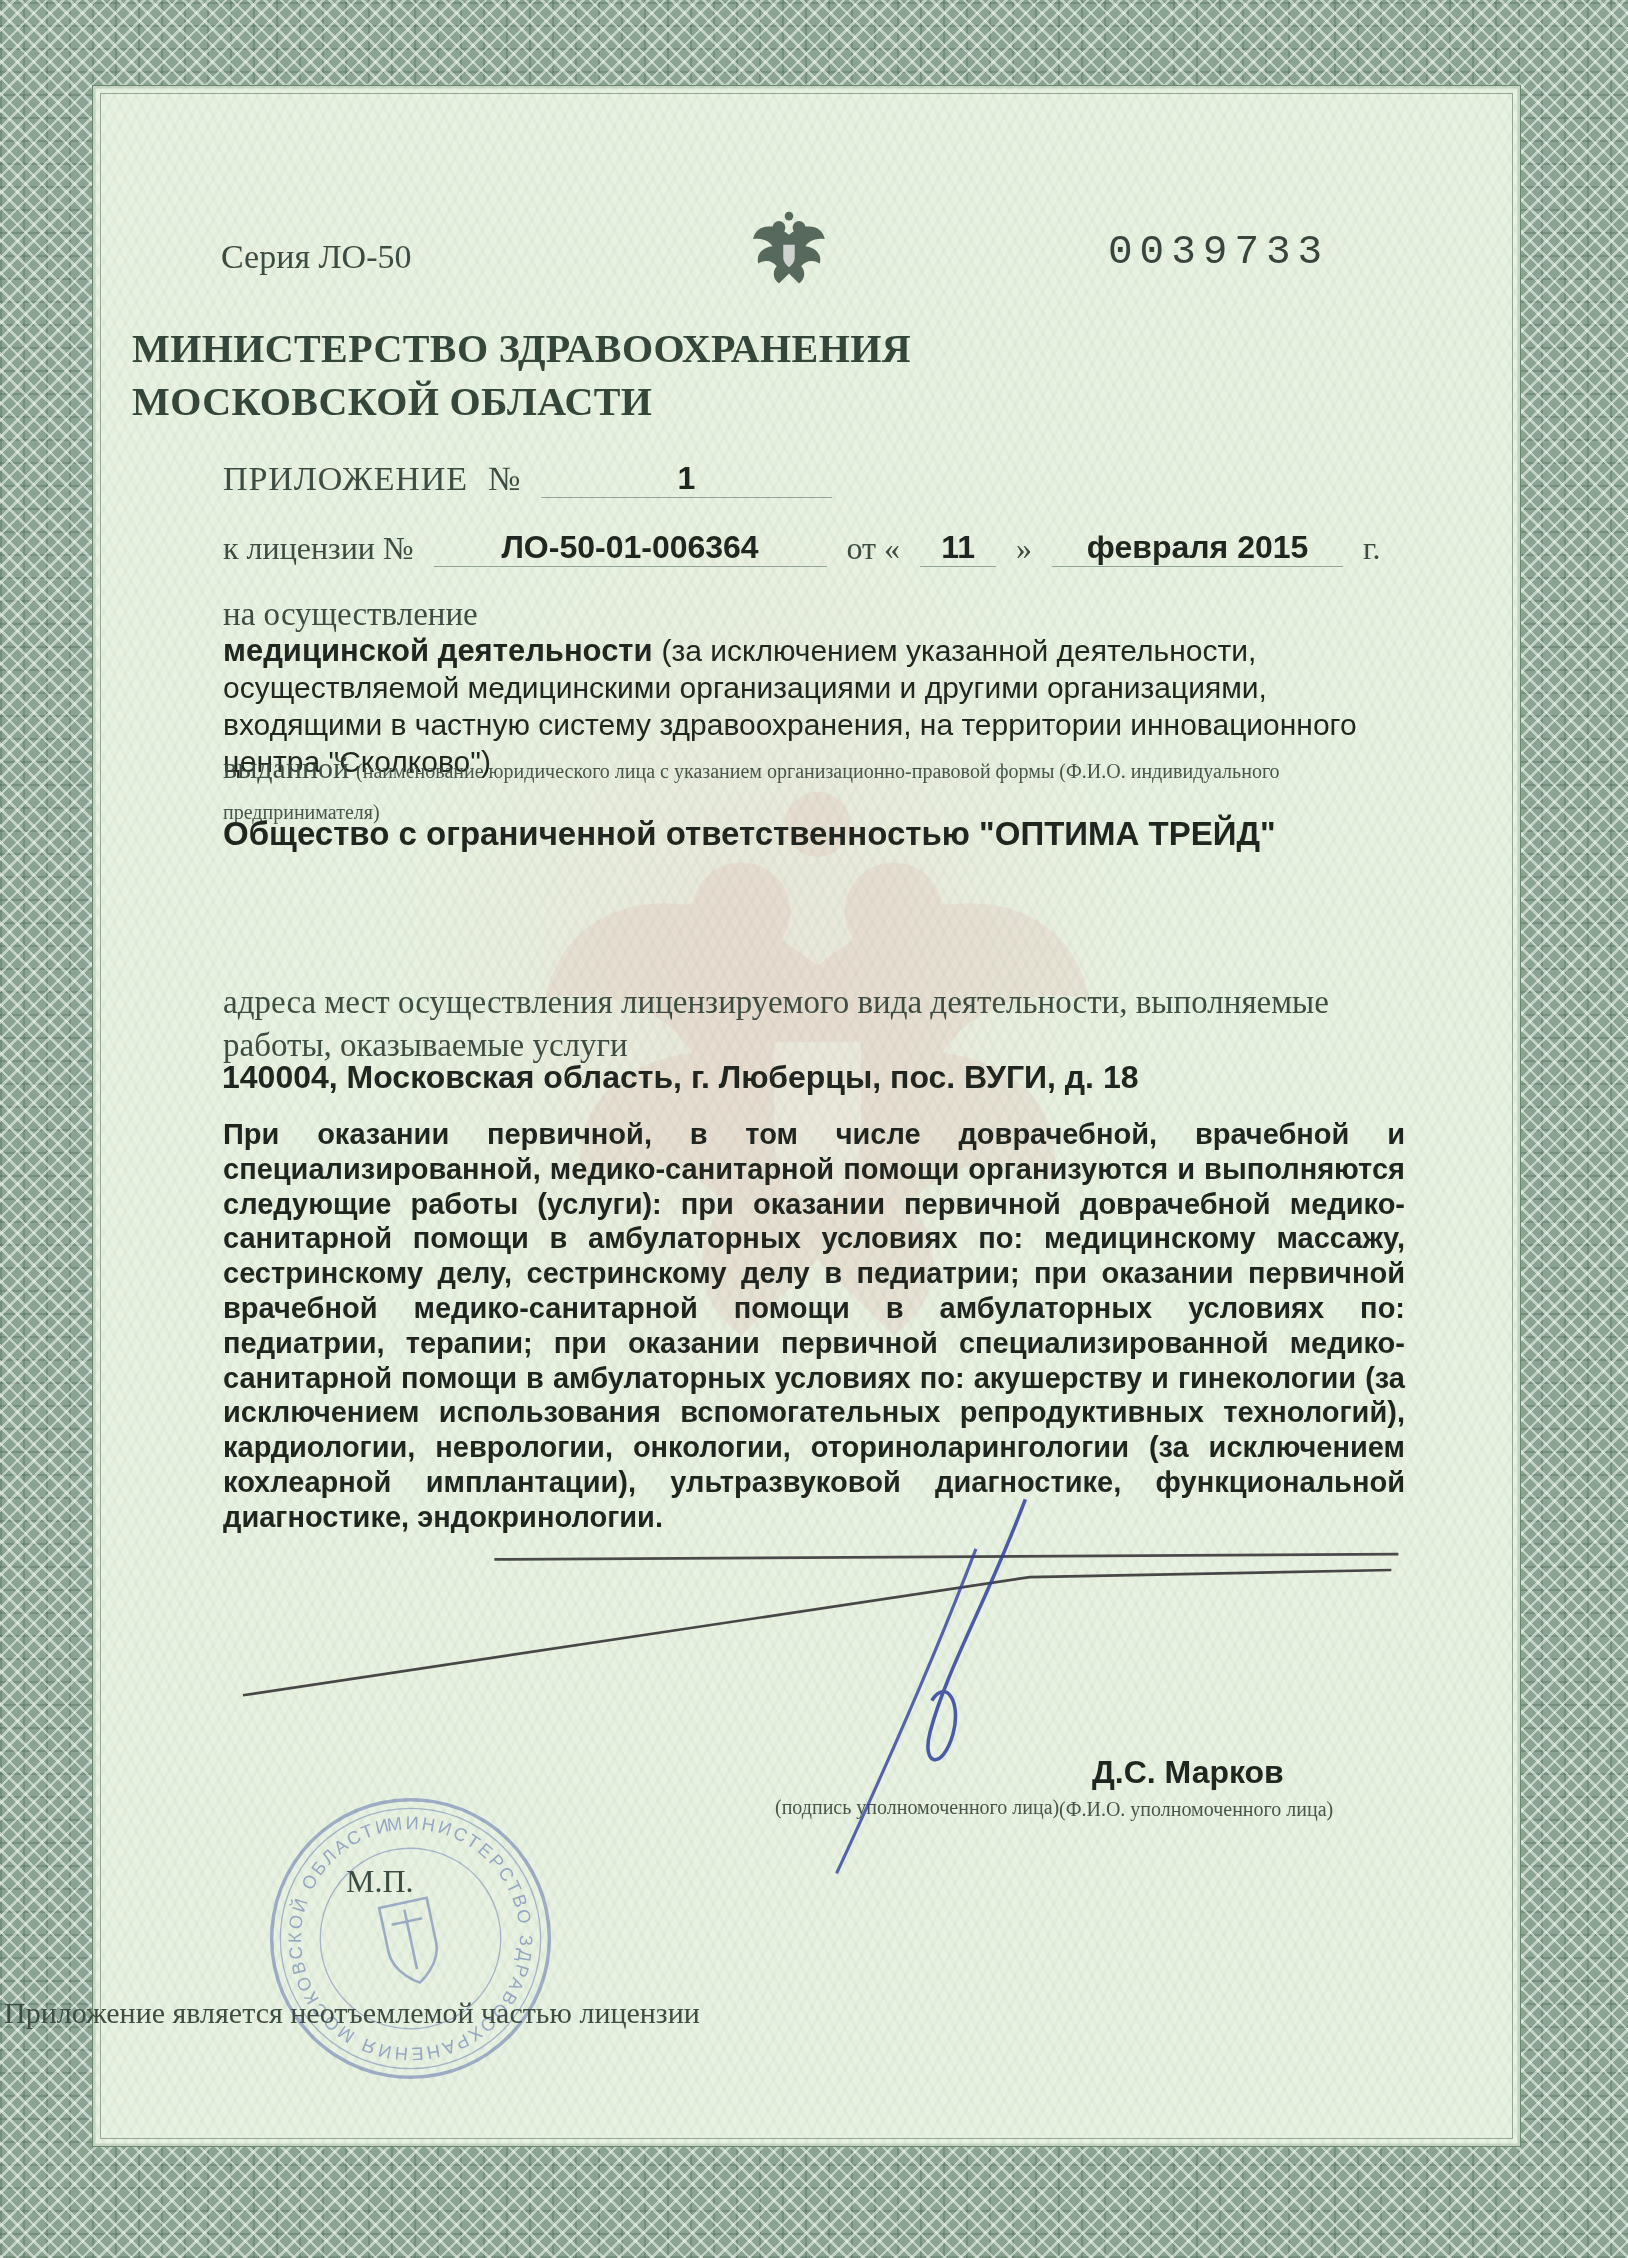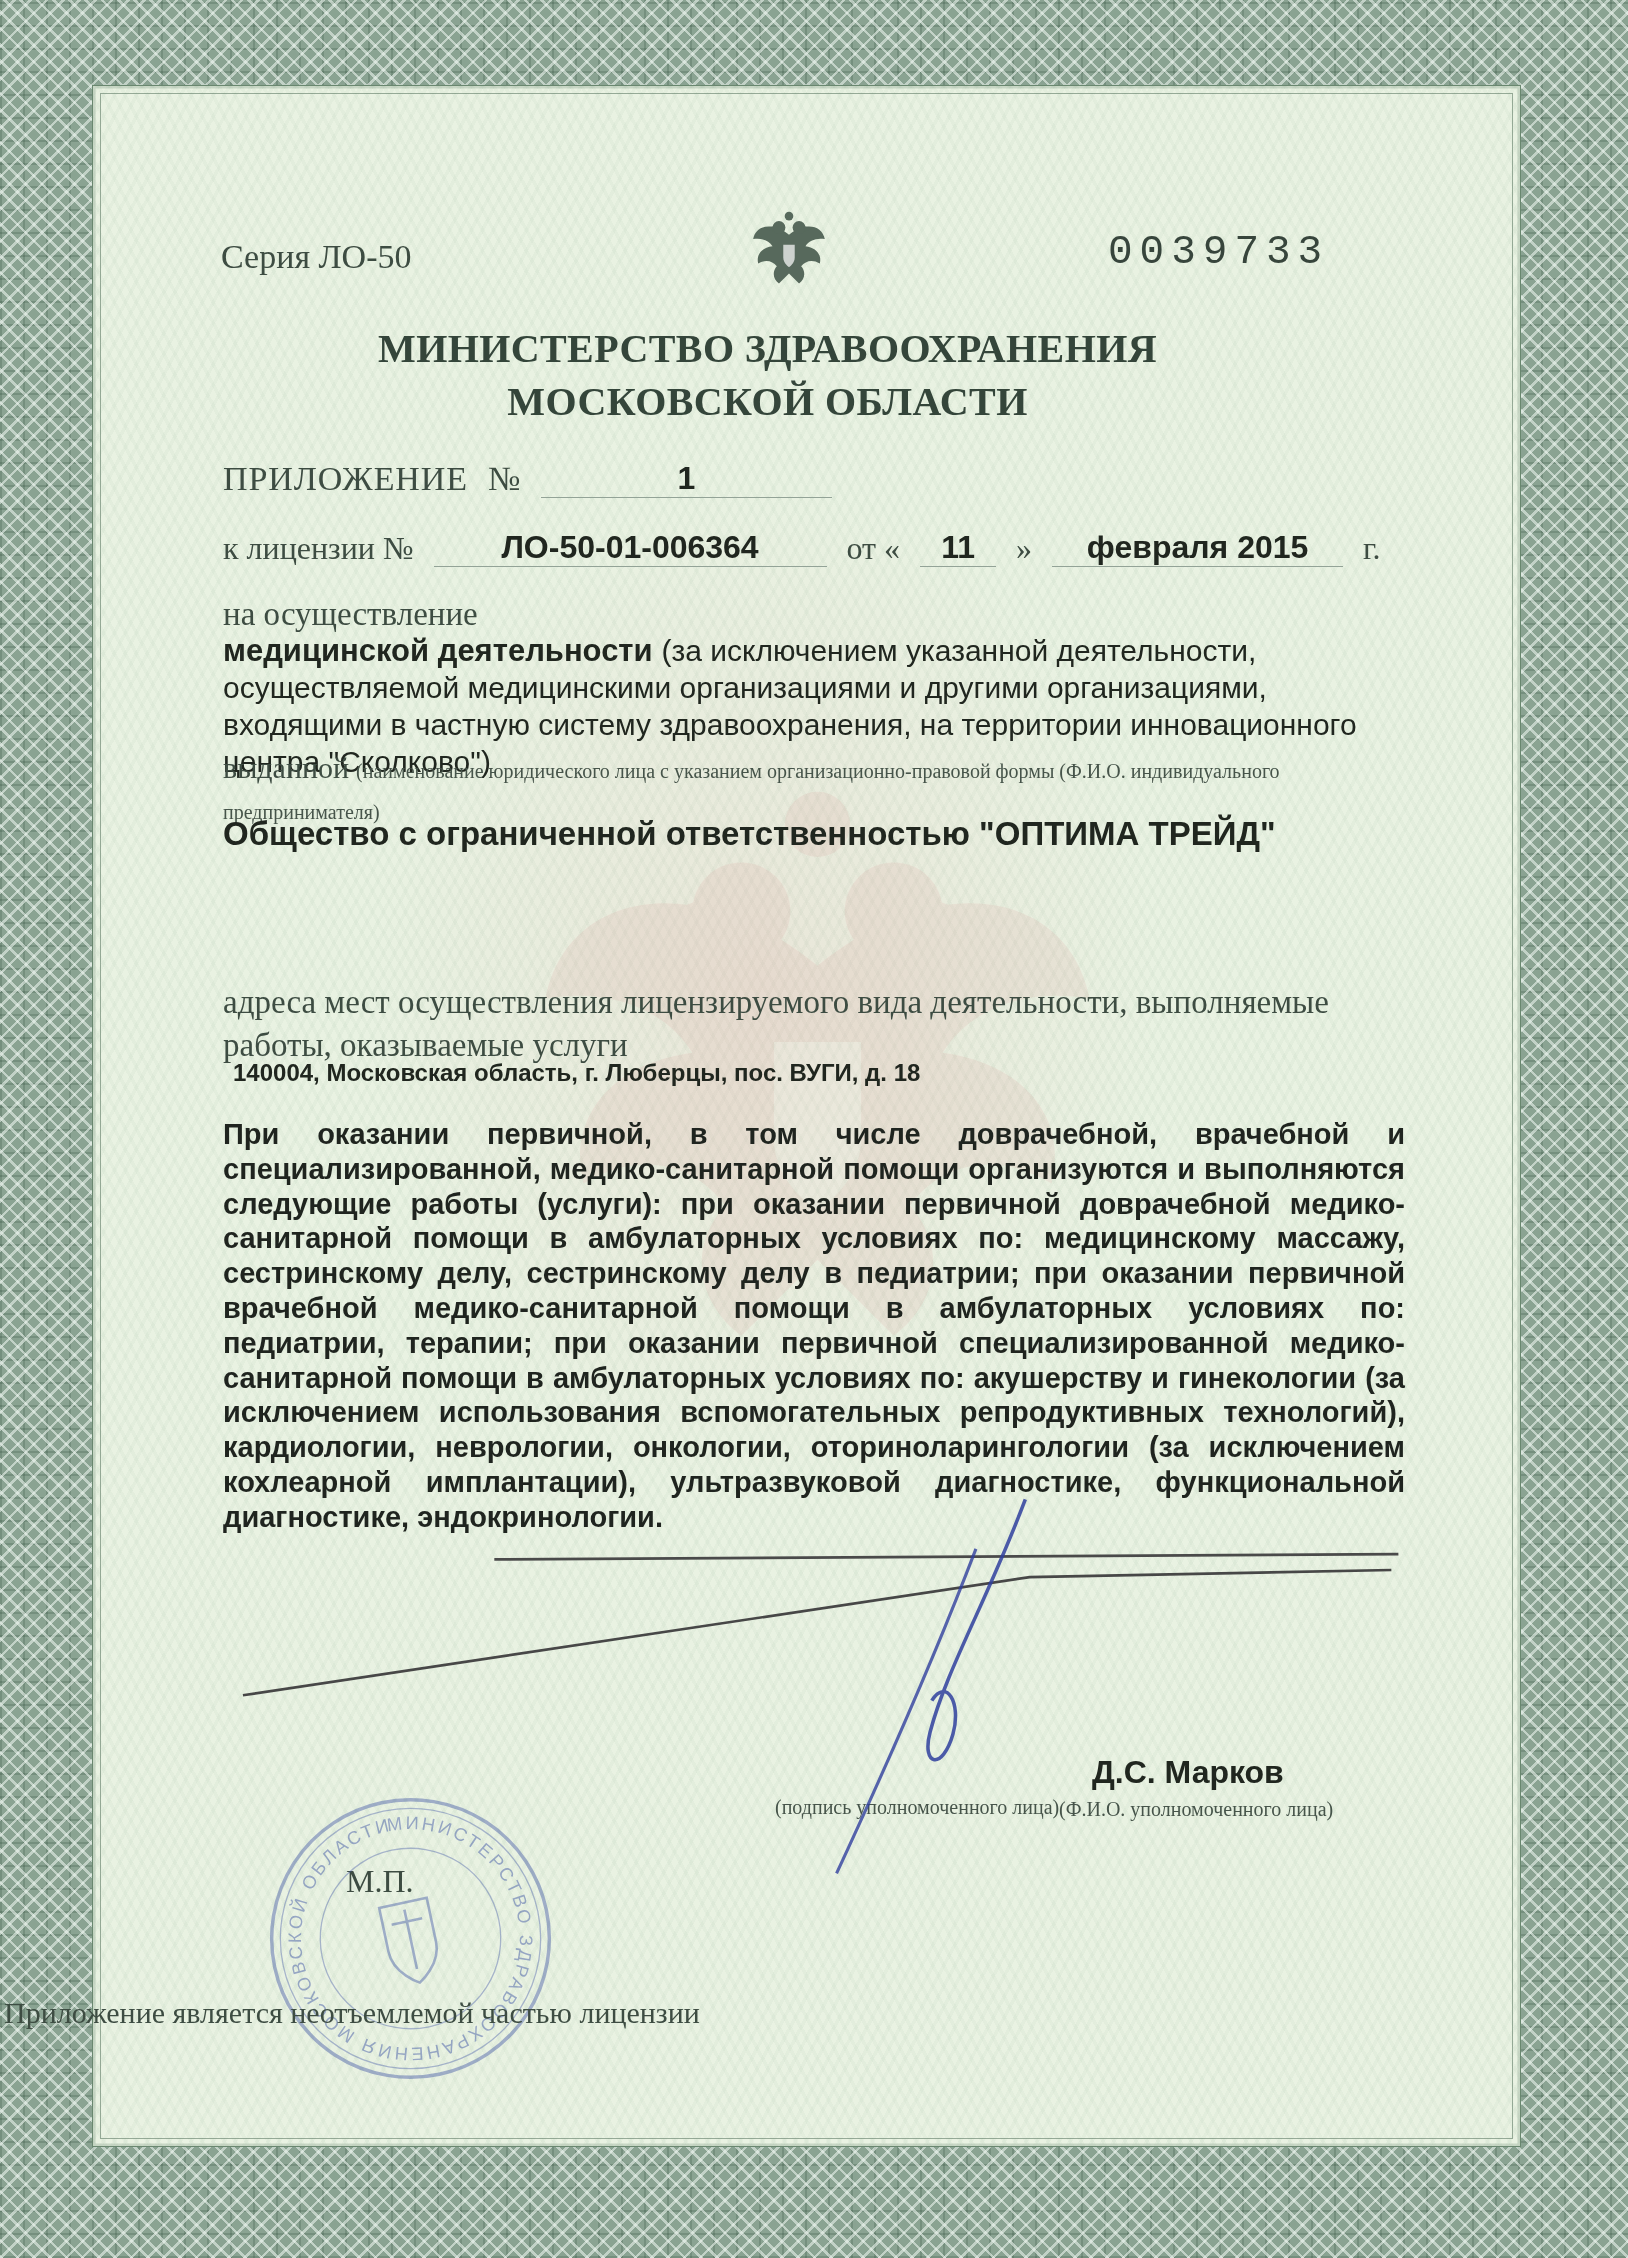--- a/index.html
+++ b/index.html
@@ -23,35 +23,35 @@
     box-shadow: inset 0 0 0 2.6px rgba(105,135,111,.25);
   }
   .inner::before{content:"";position:absolute;inset:7px;border:0.9px solid rgba(82,112,90,.55);pointer-events:none}
   .content{position:absolute;inset:0}
   .abs{position:absolute}
   .serif{font-family:"Liberation Serif",serif;color:#3d4c42}
   .sans{font-family:"Liberation Sans",sans-serif;color:#20261f}
   .series{left:221px;top:238px;font-size:34px}
   .crest{left:746px;top:201px;width:86px;height:99px}
   .doc-number{left:1108px;top:229px;font-family:"Liberation Mono",monospace;font-size:41px;letter-spacing:7px;color:#37453c}
-  .ministry{left:132px;right:226px;top:323px;text-align:center;font-weight:bold;font-size:40px;line-height:1.32;color:#34453a;letter-spacing:0.4px}
+  .ministry{left:132px;right:226px;top:323px;text-align:left;font-weight:bold;font-size:40px;line-height:1.32;color:#34453a;letter-spacing:0.4px}
   .row{display:flex;align-items:center;gap:20px}
   .fill{display:inline-block;border-bottom:1.8px solid #93a397;text-align:center}
   .fill-val{font-family:"Liberation Sans",sans-serif;font-weight:bold;color:#20261f;font-size:32px}
   .appendix-row{left:223px;top:459px;font-size:34px;letter-spacing:0.9px}
   .license-row{left:223px;top:529px;font-size:32px}
   .intro{left:223px;top:596px;font-size:33px}
   .activity{left:223px;top:632px;width:1182px;font-size:30px;line-height:1.23}
   .activity .lead{font-weight:bold;font-size:31px}
   .activity .note{margin-left:8.8px}
   .issued{left:223px;top:748px;width:1182px;font-size:30px;line-height:1.35}
   .issued .small-note{font-size:20px;color:#46544a;margin-left:7px}
   .organization{left:223px;top:815px;font-size:33px;font-weight:bold}
   .addr-label{left:223px;top:981px;width:1178px;font-size:33px;line-height:1.3}
-  .addr-value{left:233px;top:1059px;font-size:24px;font-weight:bold}
+  .addr-value{left:222px;top:1059px;font-size:32px;font-weight:bold}
   .works{left:223px;top:1117px;width:1182px;font-size:29px;line-height:1.2;font-weight:bold;text-align:justify;color:#1f241f}
   .sig-left{left:223px;top:1717px;font-size:30px;font-weight:bold;line-height:1.26}
   .caption{font-family:"Liberation Serif",serif;font-size:20px;color:#46544a;font-weight:normal}
   .sig-left .caption{margin-top:10.6px;margin-left:16px}
   .sig-mid{left:775px;top:1796px}
   .sig-name{left:1092px;top:1754px;font-size:32px;font-weight:bold}
   .sig-name-caption{left:1059px;top:1798px}
   .mp{left:346px;top:1863px;font-size:32px;color:#3d4c42}
   .stamp{left:263px;top:1791px;width:295px;height:295px;transform:rotate(-12deg);opacity:.85}
   .footer{left:4px;right:106px;top:1996px;font-size:30px;color:#3d4c42}

